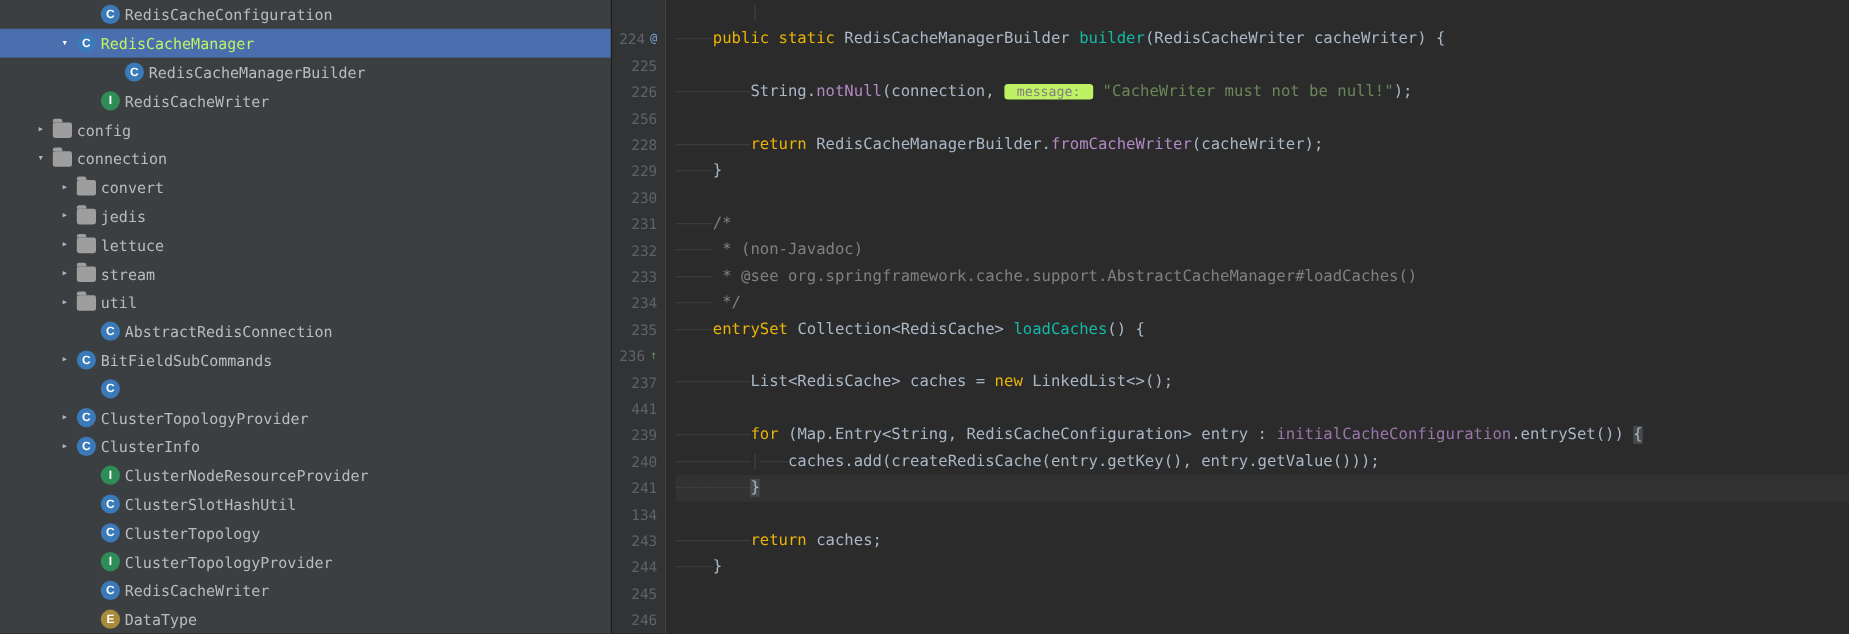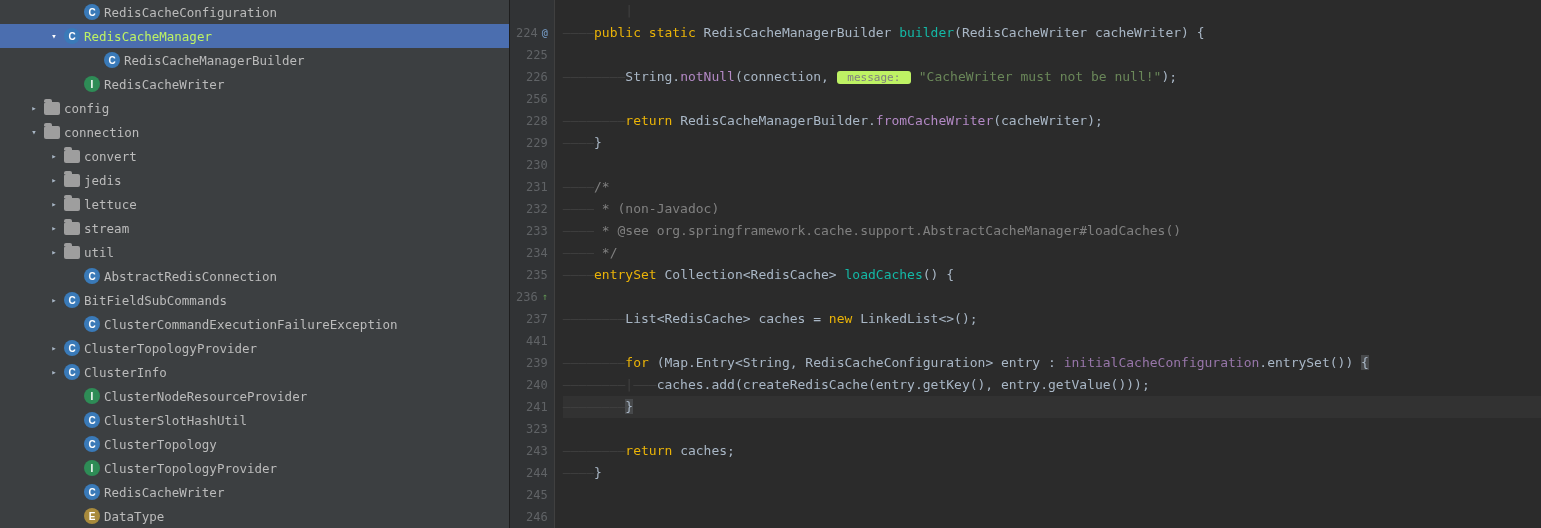--- a/index.html
+++ b/index.html
@@ -215,21 +215,20 @@
       <div class="tree-row">
         <span class="indent" style="width: 40px;"></span>
         <span class="arrow">▸</span>
         <span class="icon icon-class">C</span>
         <span class="label">BitFieldSubCommands</span>
       </div>
       <div class="tree-row">
         <span class="indent" style="width: 60px;"></span>
         <span class="arrow"></span>
         <span class="icon icon-class">C</span>
-        <span class="label">ClusterCommandExecutionFailureException</span>
       </div>
       <div class="tree-row">
         <span class="indent" style="width: 40px;"></span>
         <span class="arrow">▸</span>
         <span class="icon icon-class">C</span>
         <span class="label">ClusterTopologyProvider</span>
       </div>
       <div class="tree-row">
         <span class="indent" style="width: 40px;"></span>
         <span class="arrow">▸</span>
@@ -330,21 +329,21 @@
       <div class="gutter-row">
         <span>239</span>
       </div>
       <div class="gutter-row">
         <span>240</span>
       </div>
       <div class="gutter-row">
         <span>241</span>
       </div>
       <div class="gutter-row">
-        <span>323</span>
+        <span>134</span>
       </div>
       <div class="gutter-row">
         <span>243</span>
       </div>
       <div class="gutter-row">
         <span>244</span>
       </div>
       <div class="gutter-row">
         <span>245</span>
       </div>

